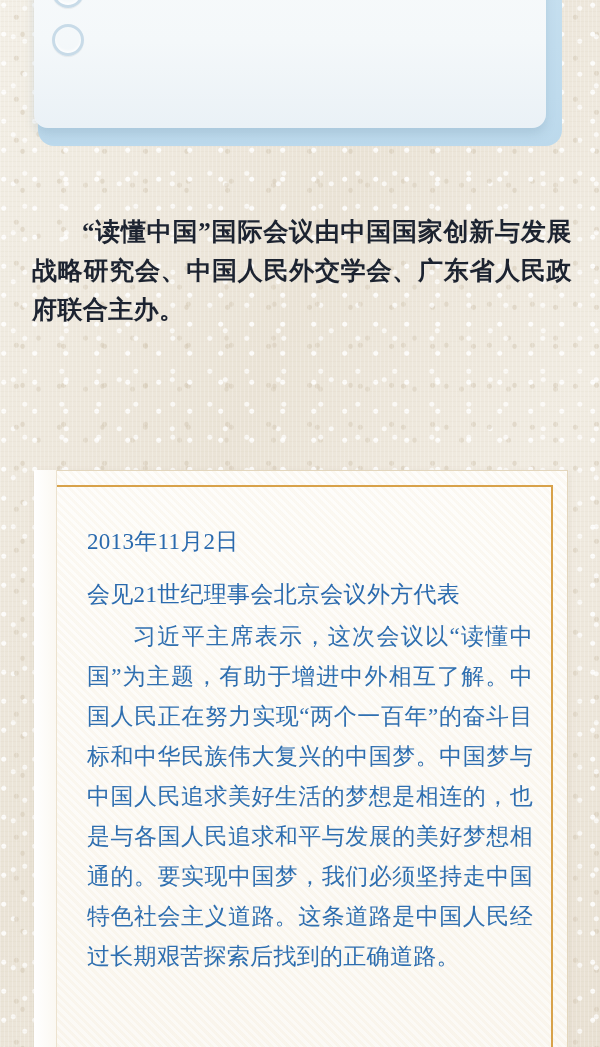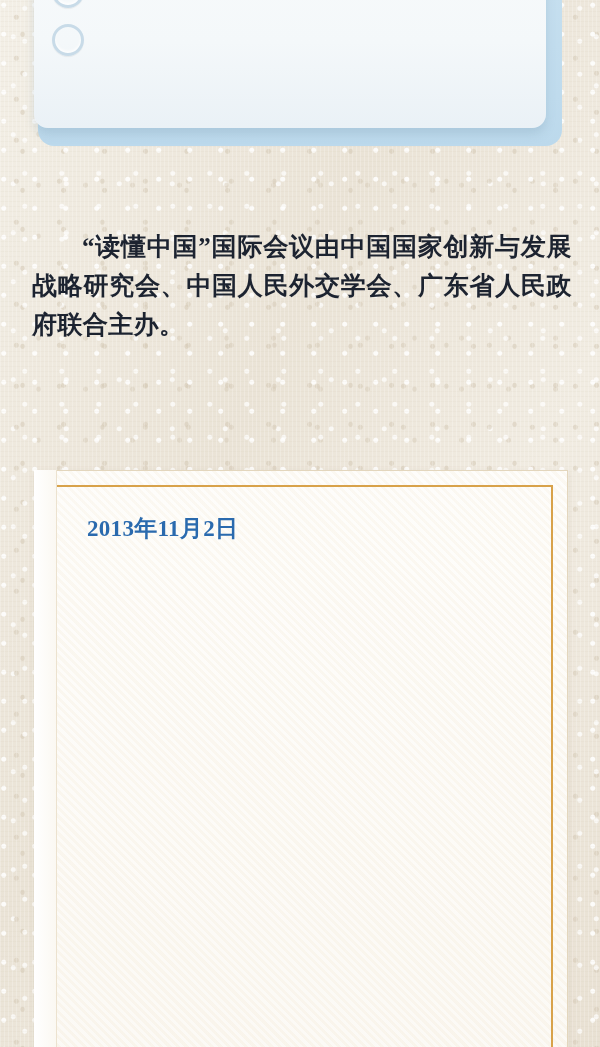--- a/index.html
+++ b/index.html
@@ -98,21 +98,21 @@
     left: 32px;
     top: 212px;
     width: 540px;
     color: #1c2330;
     font-size: 25px;
     line-height: 39px;
     font-weight: 700;
     letter-spacing: .4px;
   }
   .narrative p {
-    margin: 15px 0 8px 0;
+    margin: 0 0 8px 0;
     text-indent: 2em;
     text-align: justify;
   }
 
   
   .quote-box {
     position: absolute;
     left: 34px;
     top: 470px;
     width: 532px;
@@ -135,23 +135,24 @@
     left: 52px;
     top: 38px;
     right: 34px;
     bottom: 20px;
     color: #2f6fb0;
     font-size: 23px;
     line-height: 40px;
     letter-spacing: .3px;
   }
   .q-date, .q-sub {
-    font-weight: 700;
+    font-weight: 400;
     color: #2a6aae;
     white-space: nowrap;
+    margin-top: 13px;
   }
   .q-body {
     margin-top: 2px;
     text-indent: 2em;
     text-align: justify;
   }
 
   
   .gutter {
     position: absolute;
@@ -184,15 +185,17 @@
   </div>
 </div>
 
 <div class="narrative">
   <p>“读懂中国”国际会议由中国国家创新与发展战略研究会、中国人民外交学会、广东省人民政府联合主办。</p>
 </div>
 
 <div class="quote-box">
   <div class="quote-inner">
     <div class="q-date">2013年11月2日</div>
+    <div class="q-sub">会见21世纪理事会北京会议外方代表</div>
+    <div class="q-body">习近平主席表示，这次会议以“读懂中国”为主题，有助于增进中外相互了解。中国人民正在努力实现“两个一百年”的奋斗目标和中华民族伟大复兴的中国梦。中国梦与中国人民追求美好生活的梦想是相连的，也是与各国人民追求和平与发展的美好梦想相通的。要实现中国梦，我们必须坚持走中国特色社会主义道路。这条道路是中国人民经过长期艰苦探索后找到的正确道路。</div>
   </div>
 </div>
 <div class="gutter"></div>
 
 </body></html>

